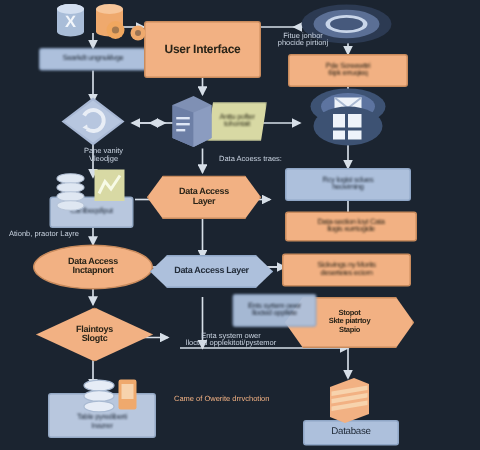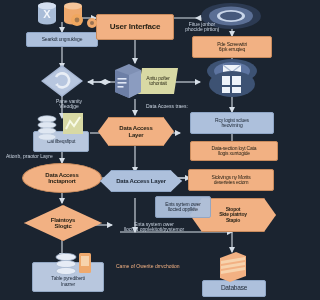--- a/index.html
+++ b/index.html
@@ -217,21 +217,21 @@
         <polygon points="5,16 29,12 29,15 5,19"></polygon>
         <polygon points="5,21 29,17 29,20 5,24"></polygon>
       </g>
     </svg>
   </div>
 
   <div class="node rect blue blur2" style="left:26px;top:32px;width:72px;height:15px;">
     <span class="lbl t5">Searkdt ungnuklvge</span>
   </div>
 
-  <div class="node rect orange" style="left:96px;top:14px;width:78px;height:26px;">
+  <div class="node rect orange" style="left:96px;top:14px;width:78px;height:38px;">
     <span class="lbl t8 blur1">User Interface</span>
   </div>
 
   <div class="node blur2" style="left:44px;top:82px;width:38px;height:12px;color:#e6edf7;">
     <span class="lbl t5">Nbbjucc</span>
   </div>
 
   <div class="node rect bluesoft" style="left:33px;top:131px;width:56px;height:21px;">
     <span class="lbl t5 blur2">Cal ilbeqsfiput</span>
   </div>

